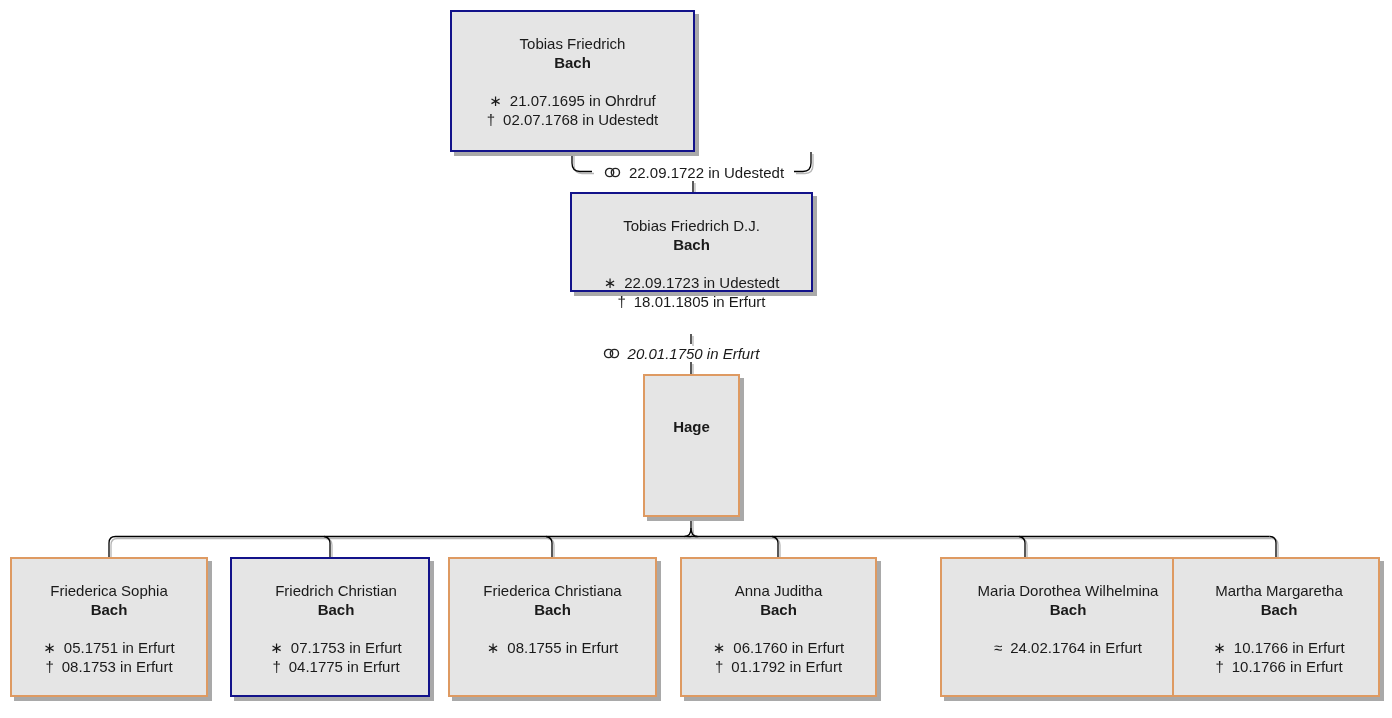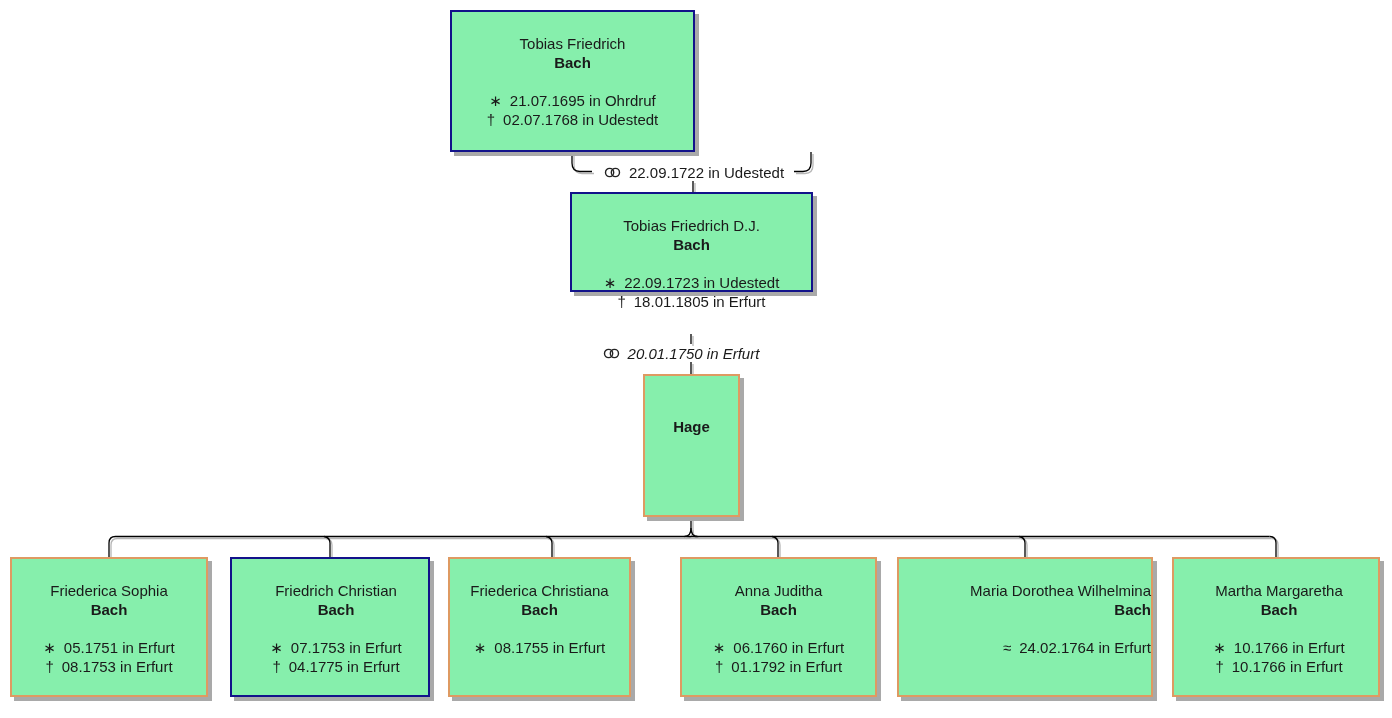--- a/index.html
+++ b/index.html
@@ -18,21 +18,21 @@
   }
   .stage { position: relative; width: 1392px; height: 718px; overflow: hidden; }
 
   svg.connectors {
     position: absolute; left: 0; top: 0;
     width: 1392px; height: 718px;
   }
 
   .person-box {
     position: absolute;
-    background: #86efac;
+    background: #e5e5e5;
     border: 2px solid var(--male);
     box-shadow: 4px 4px 0 0 var(--shadow);
     text-align: center;
     padding-top: 22px;
     font-size: 15px;
     line-height: 19px;
   }
   .person-box.female { border-color: var(--female); border-width: 2px; }
   .person-box.male   { border-color: var(--male); }
 
@@ -144,37 +144,37 @@
   </div>
 
   <div class="person-box male" style="left:230px; top:557px; width:200px; height:140px;padding-left:12px;">
     <div class="line given">Friedrich Christian</div>
     <div class="line surname">Bach</div>
     <div class="line"></div>
     <div class="line event"><span class="sym">∗</span><span>07.1753 in Erfurt</span></div>
     <div class="line event"><span class="sym">†</span><span>04.1775 in Erfurt</span></div>
   </div>
 
-  <div class="person-box female" style="left:448px; top:557px; width:183px; height:140px;">
+  <div class="person-box female" style="left:448px; top:557px; width:209px; height:140px;">
     <div class="line given">Friederica Christiana</div>
     <div class="line surname">Bach</div>
     <div class="line"></div>
     <div class="line event"><span class="sym">∗</span><span>08.1755 in Erfurt</span></div>
     <div class="line event"><span class="sym"></span><span></span></div>
   </div>
 
   <div class="person-box female" style="left:680px; top:557px; width:197px; height:140px;">
     <div class="line given">Anna Juditha</div>
     <div class="line surname">Bach</div>
     <div class="line"></div>
     <div class="line event"><span class="sym">∗</span><span>06.1760 in Erfurt</span></div>
     <div class="line event"><span class="sym">†</span><span>01.1792 in Erfurt</span></div>
   </div>
 
-  <div class="person-box female" style="left:897px; top:557px; width:256px; height:140px;text-align:right;">
+  <div class="person-box female" style="left:940px; top:557px; width:256px; height:140px;">
     <div class="line given">Maria Dorothea Wilhelmina</div>
     <div class="line surname">Bach</div>
     <div class="line"></div>
     <div class="line event"><span class="sym">≈</span><span>24.02.1764 in Erfurt</span></div>
     <div class="line event"><span class="sym"></span><span></span></div>
   </div>
 
   <div class="person-box female" style="left:1172px; top:557px; width:208px; height:140px;padding-left:6px;">
     <div class="line given">Martha Margaretha</div>
     <div class="line surname">Bach</div>

